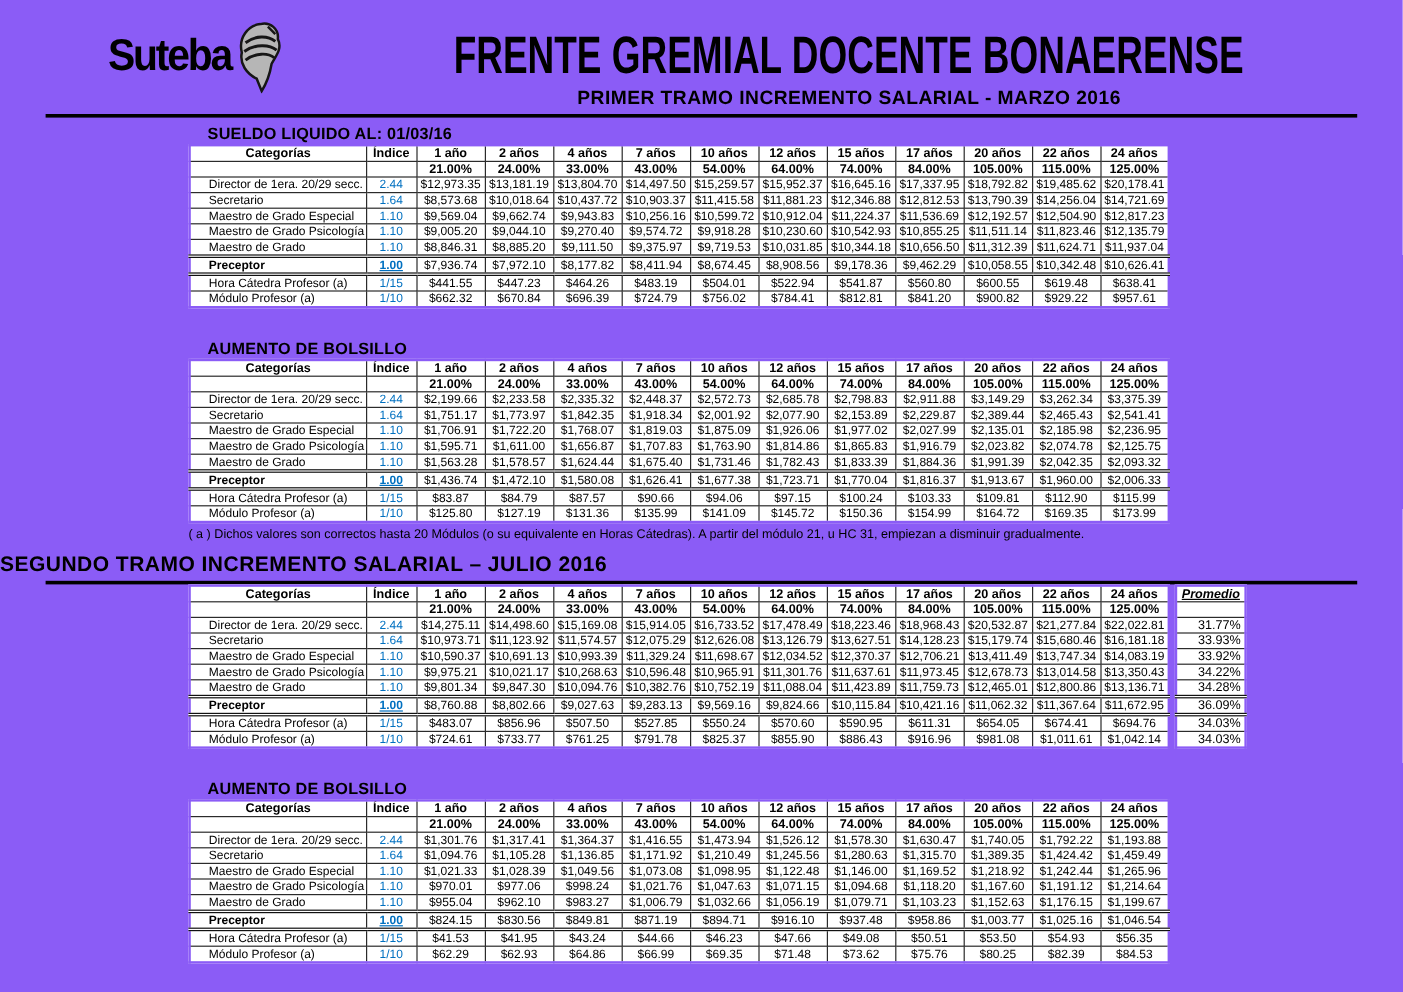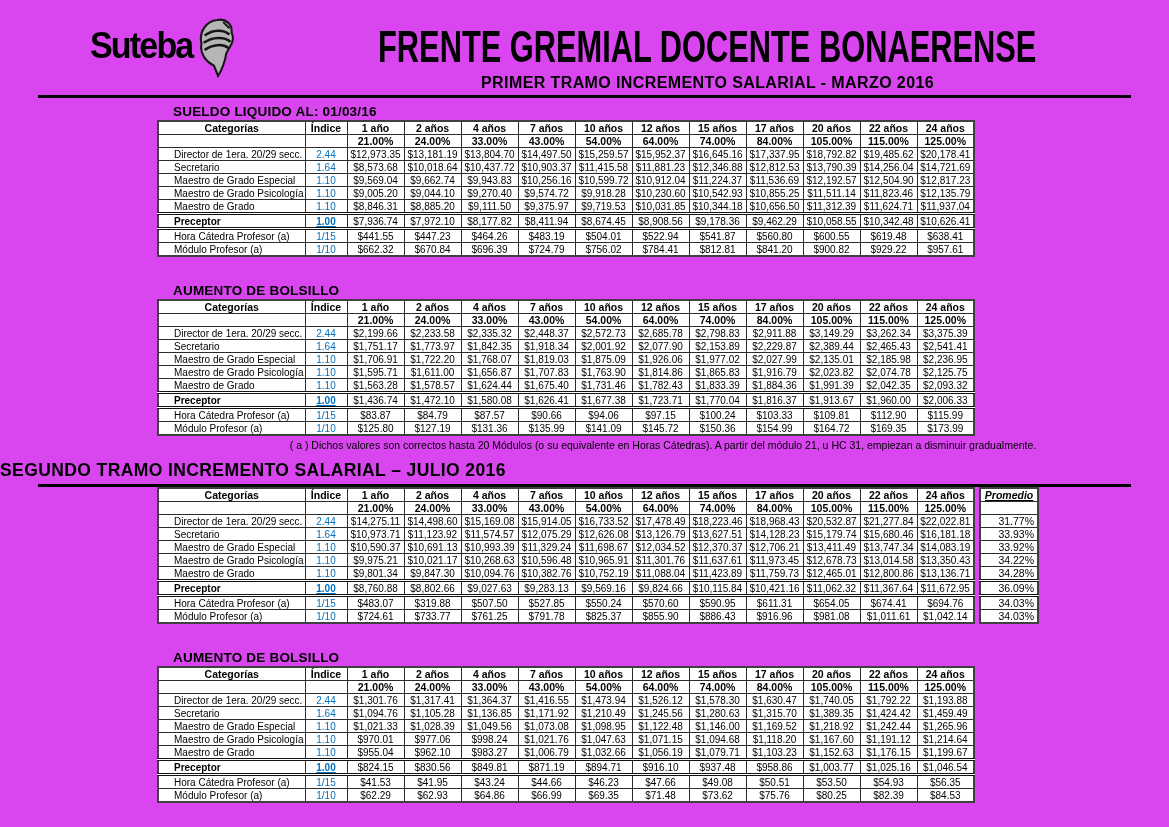--- a/index.html
+++ b/index.html
@@ -1,37 +1,37 @@
 <!DOCTYPE html>
 <html><head>
 <meta charset="utf-8">
 <style>
   html,body{margin:0;padding:0;background:#fff;}
   body{width:1169px;height:827px;font-family:"Liberation Sans",sans-serif;color:#000;overflow:hidden;}
-  .page{position:relative;width:1169px;height:827px;background:#d946ef;}
+  .page{position:relative;width:1169px;height:827px;background:#8b5cf6;}
 
   
   .header{display:flex;align-items:flex-start;justify-content:space-between;padding:14px 26px 0 90px;}
   .logo{display:flex;align-items:center;flex:0 0 auto;}
   .logo .logo-text{font-size:37px;font-weight:bold;letter-spacing:-2px;transform:scaleX(.92);transform-origin:left center;white-space:nowrap;}
   .logo svg{margin-left:-6px;margin-top:4px;}
   .title-wrap{flex:1 1 auto;text-align:center;padding-top:8px;}
   .title-main{display:inline-block;font-size:44px;font-weight:bold;transform:scaleX(.70);transform-origin:center;white-space:nowrap;letter-spacing:0;}
   .subtitle{font-size:16px;font-weight:bold;letter-spacing:.4px;margin-top:2px;}
   .rule{height:3px;background:#000;margin:3px 38px 0 38px;}
 
   
   .content{margin-left:157px;}
   .tbl-label{font-weight:bold;font-size:13.5px;margin:6px 0 1px 16px;letter-spacing:.2px;}
   .tbl-flex{display:flex;align-items:flex-start;}
-  .footnote{font-size:10.5px;margin:3px 0 0 0;text-align:center;}
+  .footnote{font-size:10.5px;margin:3px 0 0 0;}
   .sec2-title{text-align:left;font-weight:bold;font-size:17.5px;letter-spacing:.4px;margin-top:9px;}
 
   
-  table.salary, table.prom{border-collapse:collapse;table-layout:fixed;border:2px solid #404040;background:#fff;}
+  table.salary, table.prom{border-collapse:collapse;table-layout:fixed;border:2px solid #8b5cf6;background:#fff;}
   table.prom{margin-left:4px;}
   .salary th,.salary td,.prom th,.prom td{
     border:1px solid #2b2b2b;height:12px;line-height:11px;font-size:10px;
     padding:0 1px;text-align:center;white-space:nowrap;overflow:hidden;font-weight:normal;
   }
   .salary thead th{font-weight:bold;font-size:10.5px;}
   .salary td.cat{text-align:left;padding-left:15px;}
   .salary tr.boldrow td{border-top:3px double #111;border-bottom:3px double #111;}
   .salary tr.boldrow td.cat{font-weight:bold;}
   .salary tr.boldrow td.idx{font-weight:bold;text-decoration:underline;}
@@ -564,21 +564,21 @@
                 <td class="val">$10,115.84</td>
                 <td class="val">$10,421.16</td>
                 <td class="val">$11,062.32</td>
                 <td class="val">$11,367.64</td>
                 <td class="val">$11,672.95</td>
               </tr>
               <tr>
                 <td class="cat">Hora Cátedra Profesor (a)</td>
                 <td class="idx" style="color: rgb(0, 112, 192);">1/15</td>
                 <td class="val">$483.07</td>
-                <td class="val">$319.88</td>
+                <td class="val">$856.96</td>
                 <td class="val">$507.50</td>
                 <td class="val">$527.85</td>
                 <td class="val">$550.24</td>
                 <td class="val">$570.60</td>
                 <td class="val">$590.95</td>
                 <td class="val">$611.31</td>
                 <td class="val">$654.05</td>
                 <td class="val">$674.41</td>
                 <td class="val">$694.76</td>
               </tr>

